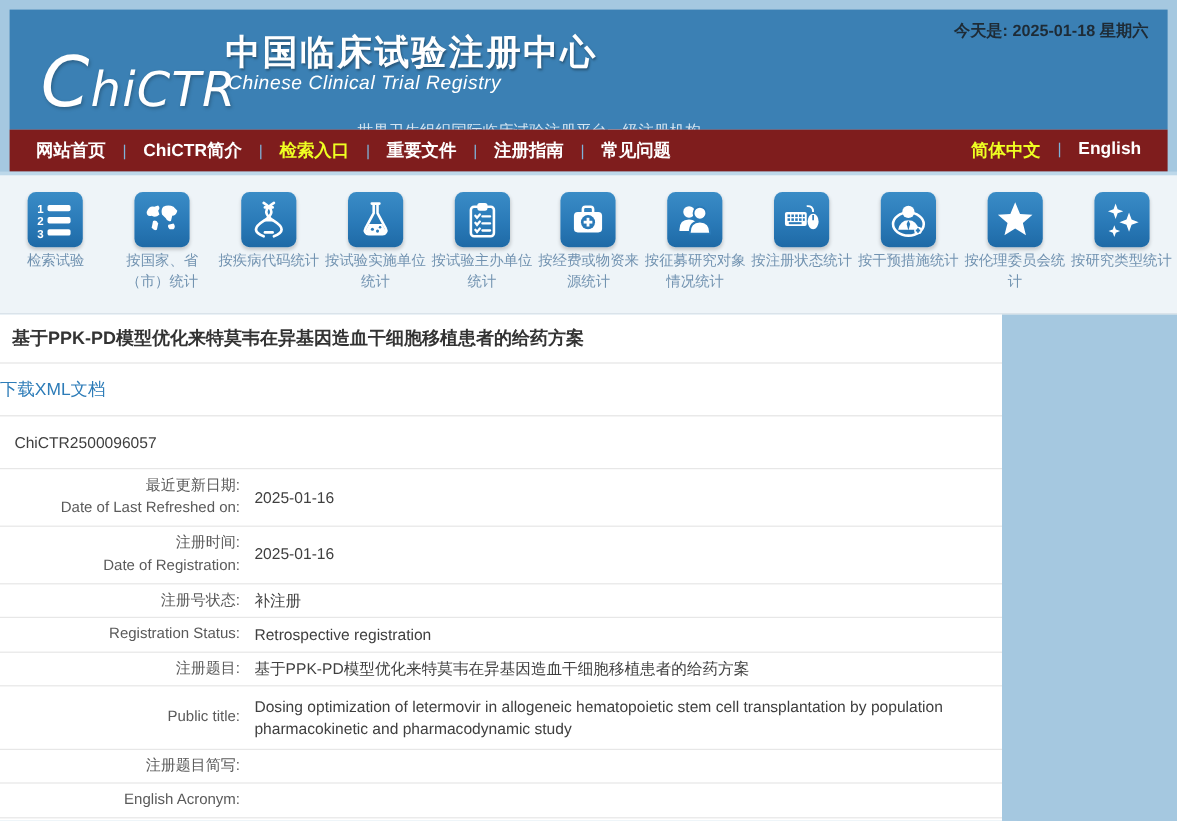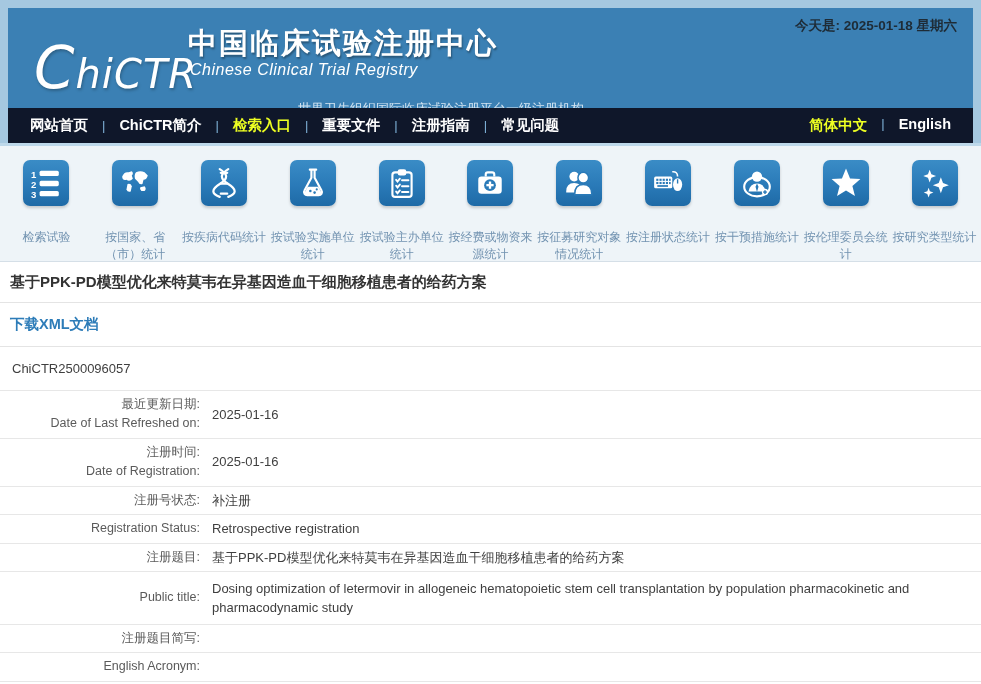--- a/index.html
+++ b/index.html
@@ -15,42 +15,42 @@
   .logo::first-letter { font-size:58px; }
   .title-cn { position:absolute; left:180px; top:16px; color:#fff; font-weight:bold;
     font-size:29px; letter-spacing:2px; text-shadow:1px 2px 2px rgba(0,0,0,.35); }
   .title-en { position:absolute; left:182px; top:53px; color:#fff; font-style:italic;
     font-size:16px; letter-spacing:.5px; }
   .tagline { position:absolute; left:290px; top:77px; color:#d3e4f1; font-size:13px;margin-top:15px; }
   .today { position:absolute; right:16px; top:9px; color:#1e2b36; font-size:13.5px; font-weight:bold; }
 
   
   .nav { position:absolute; left:8px; top:108px; right:8px; height:35px;
-    background:#0f172a; display:flex; align-items:center; padding:0 18px; }
+    background:#7f1d1d; display:flex; align-items:center; padding:0 18px; }
   .nav-item { color:#fff; font-size:14.5px; font-weight:bold; padding:0 4px; cursor:pointer; white-space:nowrap; }
   .nav-item.active { color:#eeff22; }
   .nav-sep { color:#7fb2d8; font-size:13px; padding:0 10px; }
   .nav-right { margin-left:auto; display:flex; }
 
   
   .strip-line { position:absolute; left:0; top:143px; width:981px; height:3px; background:#bdd8ea; }
   .icon-strip { position:absolute; left:0; top:146px; width:981px; height:116px;
     background:#eef4f8; border-bottom:1px solid #d5dfe7; display:flex; padding:14px 2px 0 2px; }
   .icon-item { width:89px; text-align:center; cursor:pointer; }
   .tile { width:46px; height:46px; margin:0 auto; border-radius:7px;
     background:linear-gradient(180deg,#3a8cc6 0%,#2a7ab8 55%,#1e6aa6 100%);
     box-shadow:0 2px 3px rgba(0,0,0,.18); display:flex; align-items:center; justify-content:center; }
   .tile svg { width:32px; height:32px; }
-  .icon-label { margin-top:23px; font-size:12px; line-height:1.45; color:#7192b0; }
+  .icon-label { margin-top:3px; font-size:12px; line-height:1.45; color:#7192b0; }
 
   
-  .content { position:absolute; left:0; top:262px; width:981px; bottom:0; background:#fff; }
+  .content { position:absolute; left:0; top:262px; width:835px; bottom:0; background:#fff; }
   .page-title { padding:11px 10px 10px 10px; font-size:15px; font-weight:bold; color:#333;
     border-bottom:1px solid #e4e4e4; min-height:40px; }
-  .download-row { padding:12px 10px; border-bottom:1px solid #e4e4e4; min-height:43px;font-weight:bold; }
+  .download-row { padding:12px 0; border-bottom:1px solid #e4e4e4; min-height:43px; }
   .download-link { color:#2d7cb8; font-size:14.5px; cursor:pointer; text-decoration:none; }
 
   .trow { display:flex; align-items:center; border-bottom:1px solid #e7e7e7; padding:4px 0; }
   .tlabel { width:200px; flex:0 0 200px; text-align:right; color:#5a5a5a; font-size:12.5px; line-height:1.55; }
   .tvalue { flex:1; padding-left:12px; padding-right:14px; color:#3f3f3f; font-size:13px; line-height:1.5; }
   .r-tall  { min-height:44px; }
   .r-short { min-height:27px;align-items:flex-end; }
   .r-wrap  { min-height:53px; }
 </style>
 </head>

